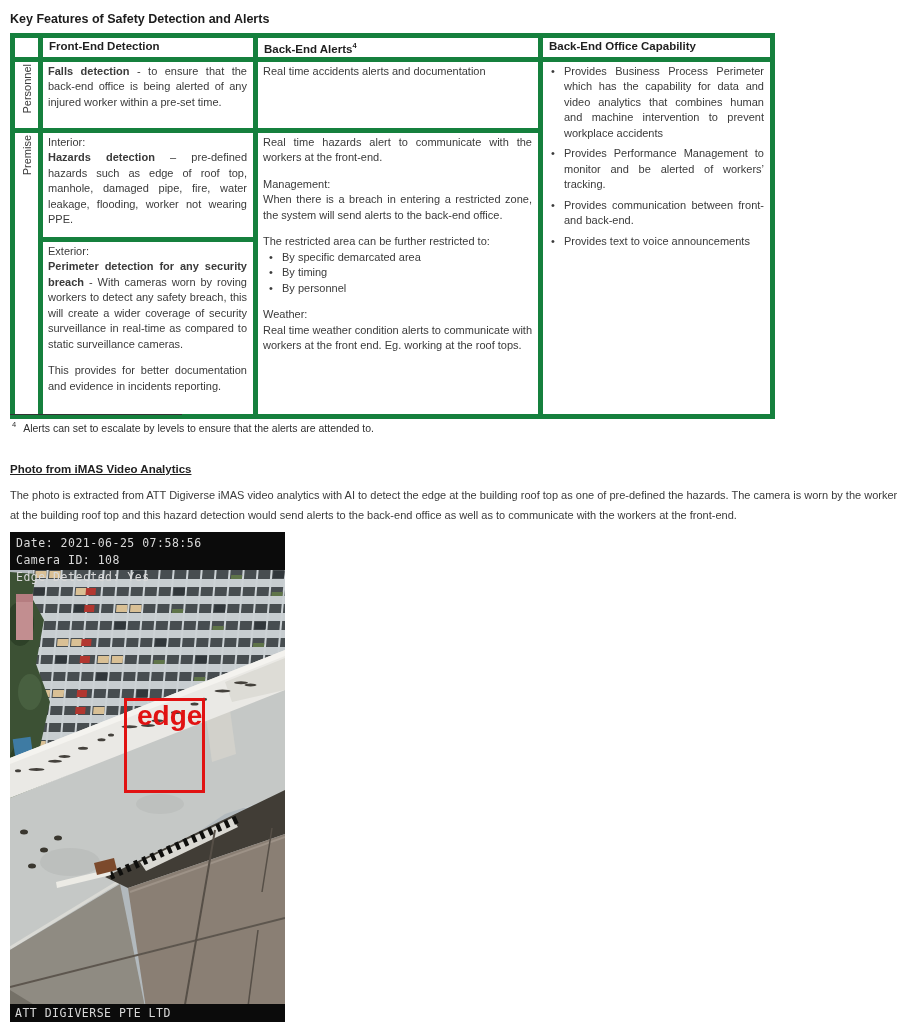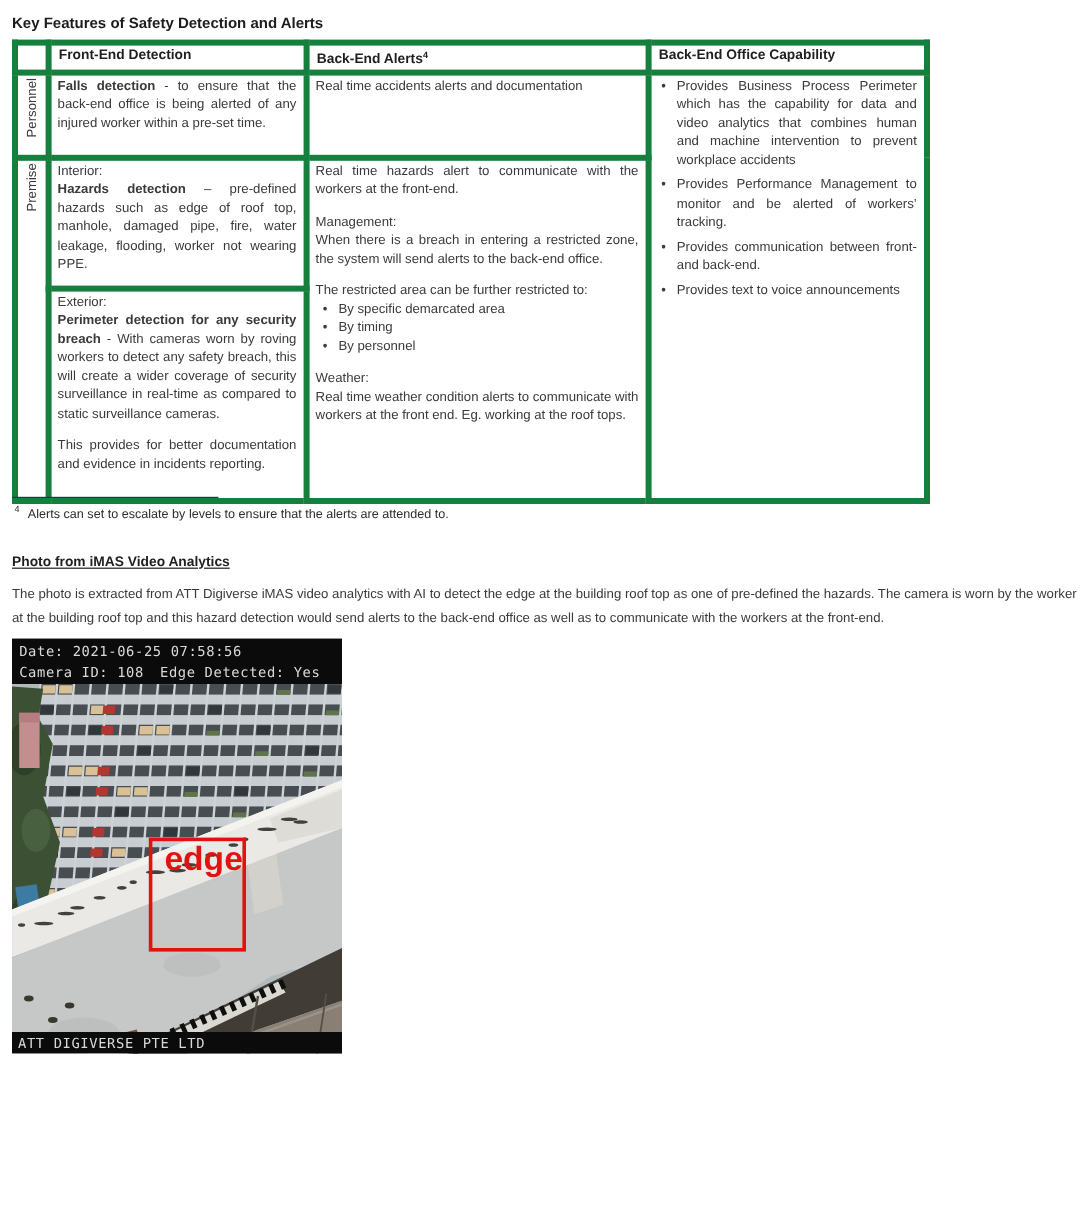--- a/index.html
+++ b/index.html
@@ -31,26 +31,26 @@
   ul.cap li::before{content:"\2022";position:absolute;left:3px;}
 
   .fn-rule{position:absolute;left:10px;top:414px;width:172px;border-top:1.2px solid #333;}
   .footnote{position:absolute;left:12px;top:420px;font-size:10.5px;color:#2e2e2e;}
   .footnote sup{font-size:7.5px;margin-right:7px;}
 
   .photo-heading{position:absolute;left:10px;top:463px;font-size:11.5px;font-weight:bold;
       text-decoration:underline;color:#1f1f1f;}
   .photo-para{position:absolute;left:10px;top:485px;width:895px;font-size:11px;line-height:20px;color:#3a3a3a;}
 
-  .photo{position:absolute;left:10px;top:532px;width:275px;height:346px;overflow:hidden;background:#b2b9bd;}
+  .photo{position:absolute;left:10px;top:532px;width:275px;height:490px;overflow:hidden;background:#b2b9bd;}
   .photo svg{position:absolute;left:0;top:0;}
   .osd{position:absolute;left:0;right:0;font-family:"DejaVu Sans Mono",monospace;letter-spacing:0.5px;}
   .osd-top{top:0;height:38px;padding:3px 6px 0 6px;box-sizing:border-box;font-size:11.5px;}
   .osd-line{height:17px;line-height:17px;white-space:pre;}
-  .osd-line2{display:flex;justify-content:space-between;padding-right:12px;}
+  .osd-line2{display:flex;justify-content:space-between;padding-right:12px;flex-direction:column;}
   .osd-bottom{bottom:0;height:18px;line-height:18px;font-size:11.5px;padding-left:5px;}
   .edge-box{position:absolute;left:114px;top:166px;width:81px;height:95px;border:3px solid #e11212;box-sizing:border-box;}
   .edge-box span{position:absolute;left:10px;top:0px;font-family:Liberation Sans, sans-serif;
       font-size:28px;font-weight:bold;line-height:30px;color:#e11212;}
 </style>
 </head>
 <body>
 
 <div class="doc-title">Key Features of Safety Detection and Alerts</div>
 

